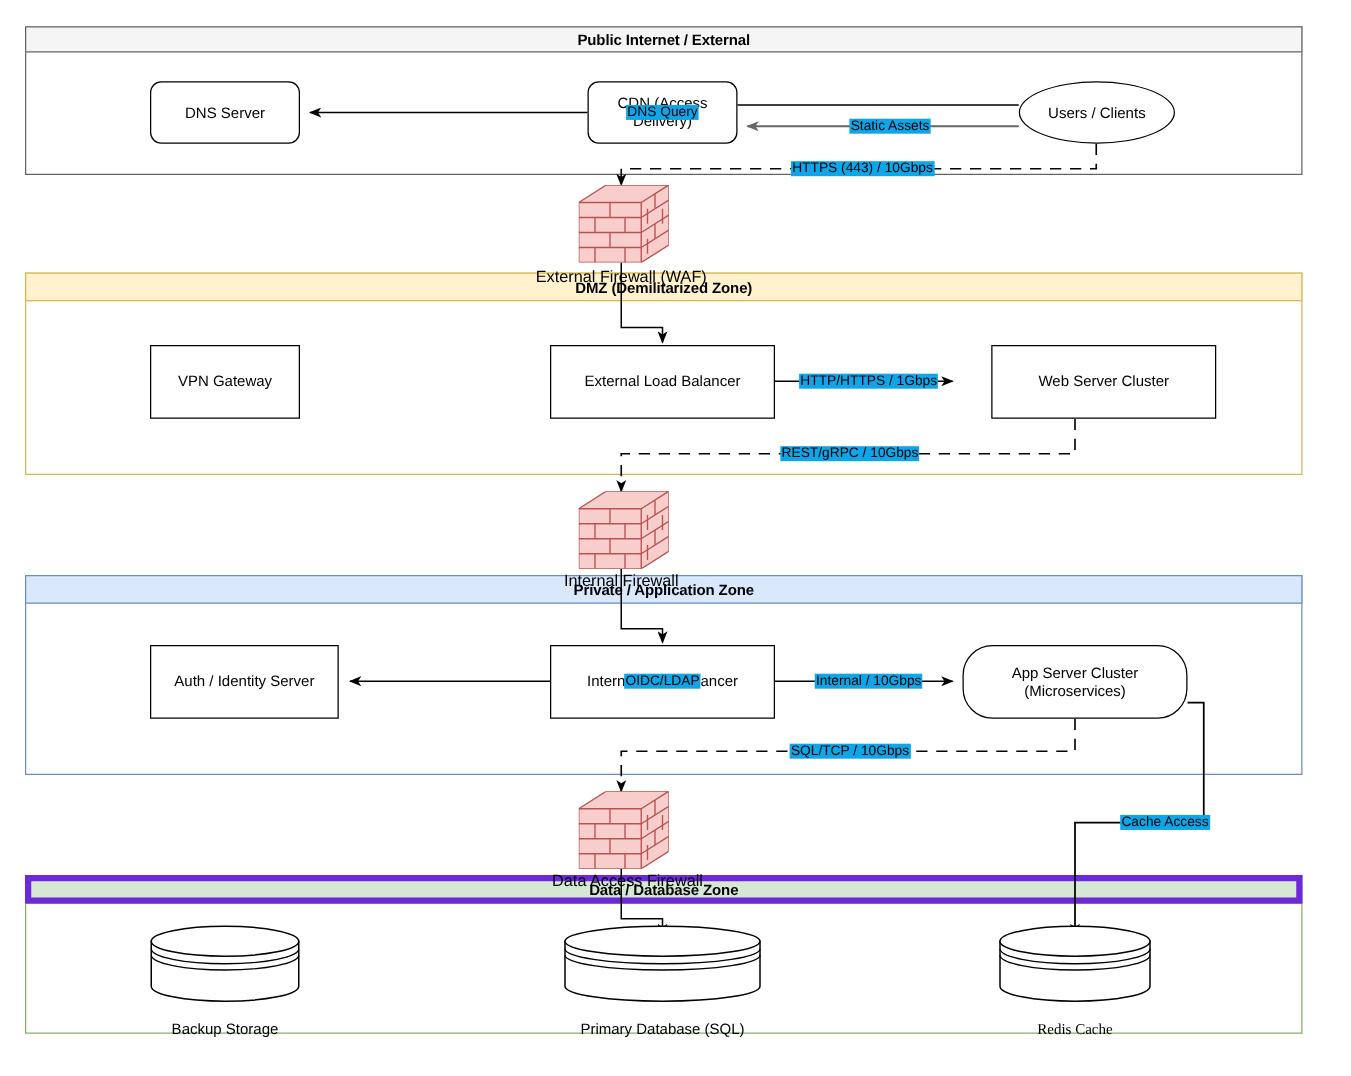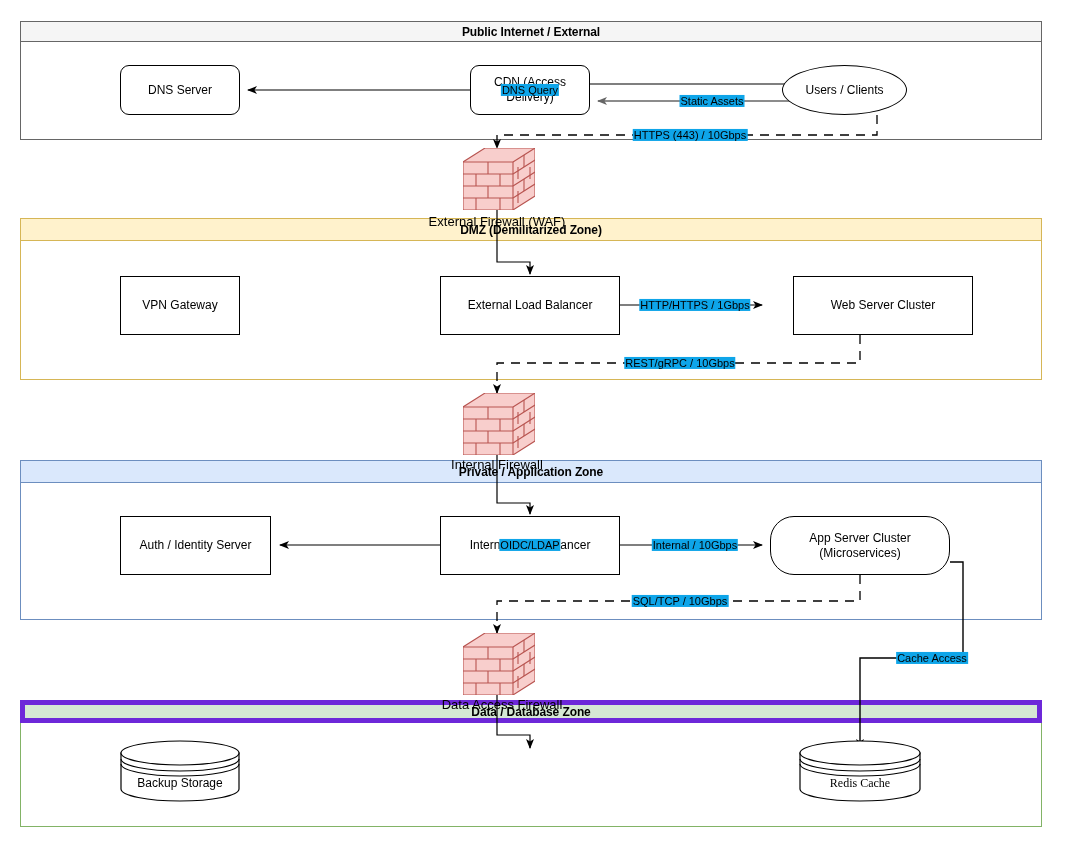--- a/index.html
+++ b/index.html
@@ -62,20 +62,21 @@
     position: absolute;
     z-index: 5;
   }
   .cyl-label {
     position: absolute;
     width: 100%;
     text-align: center;
     font-size: 12px;
     color: #000000;
     z-index: 6;
+    margin-top: 40px;
   }
   .fw {
     position: absolute;
     z-index: 6;
   }
   .edge-label {
     position: absolute;
     font-size: 11px;
     color: #000000;
     background: #0ea5e9;
@@ -158,21 +159,21 @@
   </svg>
 
   <div class="node rounded" style="left:120px; top:65px; width:120px; height:50px;">
     <span class="lines">DNS Server</span>
   </div>
 
   <div class="node rounded" style="left:470px; top:65px; width:120px; height:50px;">
     <span class="lines">CDN (Access Delivery)</span>
   </div>
 
-  <div class="node ellipse" style="left:782px; top:65px; width:125px; height:50px;">
+  <div class="node ellipse" style="left:815px; top:65px; width:125px; height:50px;">
     <span class="lines">Users / Clients</span>
   </div>
 
   <div class="node" style="left:120px; top:276px; width:120px; height:59px;">
     <span class="lines">VPN Gateway</span>
   </div>
 
   <div class="node" style="left:440px; top:276px; width:180px; height:59px;">
     <span class="lines">External Load Balancer</span>
   </div>
@@ -196,20 +197,29 @@
   <div class="cyl" style="left:120px; top:740px; width:120px; height:62px;">
     <svg width="120" height="62" viewBox="0 0 120 62">
       <path d="M1,13 L1,49 A59,12 0 0 0 119,49 L119,13 Z" fill="#ffffff" stroke="#000000" stroke-width="1.2"></path>
       <ellipse cx="60" cy="13" rx="59" ry="12" fill="#ffffff" stroke="#000000" stroke-width="1.2"></ellipse>
       <path d="M1,19 A59,12 0 0 0 119,19" fill="none" stroke="#000000" stroke-width="1.1"></path>
       <path d="M1,24 A59,12 0 0 0 119,24" fill="none" stroke="#000000" stroke-width="1.1"></path>
     </svg>
     <div class="cyl-label" style="top:36px;">Backup Storage</div>
   </div>
 
+  <div class="cyl" style="left:451px; top:740px; width:158px; height:62px;">
+    <svg width="158" height="62" viewBox="0 0 158 62">
+      <path d="M1,13 L1,49 A78,12 0 0 0 157,49 L157,13 Z" fill="#ffffff" stroke="#000000" stroke-width="1.2"></path>
+      <ellipse cx="79" cy="13" rx="78" ry="12" fill="#ffffff" stroke="#000000" stroke-width="1.2"></ellipse>
+      <path d="M1,19 A78,12 0 0 0 157,19" fill="none" stroke="#000000" stroke-width="1.1"></path>
+      <path d="M1,24 A78,12 0 0 0 157,24" fill="none" stroke="#000000" stroke-width="1.1"></path>
+    </svg>
+    <div class="cyl-label" style="top:36px;">Primary Database (SQL)</div>
+  </div>
 
   <div class="cyl" style="left:799px; top:740px; width:122px; height:62px;font-family:Liberation Serif, serif;">
     <svg width="122" height="62" viewBox="0 0 122 62">
       <path d="M1,13 L1,49 A60,12 0 0 0 121,49 L121,13 Z" fill="#ffffff" stroke="#000000" stroke-width="1.2"></path>
       <ellipse cx="61" cy="13" rx="60" ry="12" fill="#ffffff" stroke="#000000" stroke-width="1.2"></ellipse>
       <path d="M1,19 A60,12 0 0 0 121,19" fill="none" stroke="#000000" stroke-width="1.1"></path>
       <path d="M1,24 A60,12 0 0 0 121,24" fill="none" stroke="#000000" stroke-width="1.1"></path>
     </svg>
     <div class="cyl-label" style="top:36px;">Redis Cache</div>
   </div>

